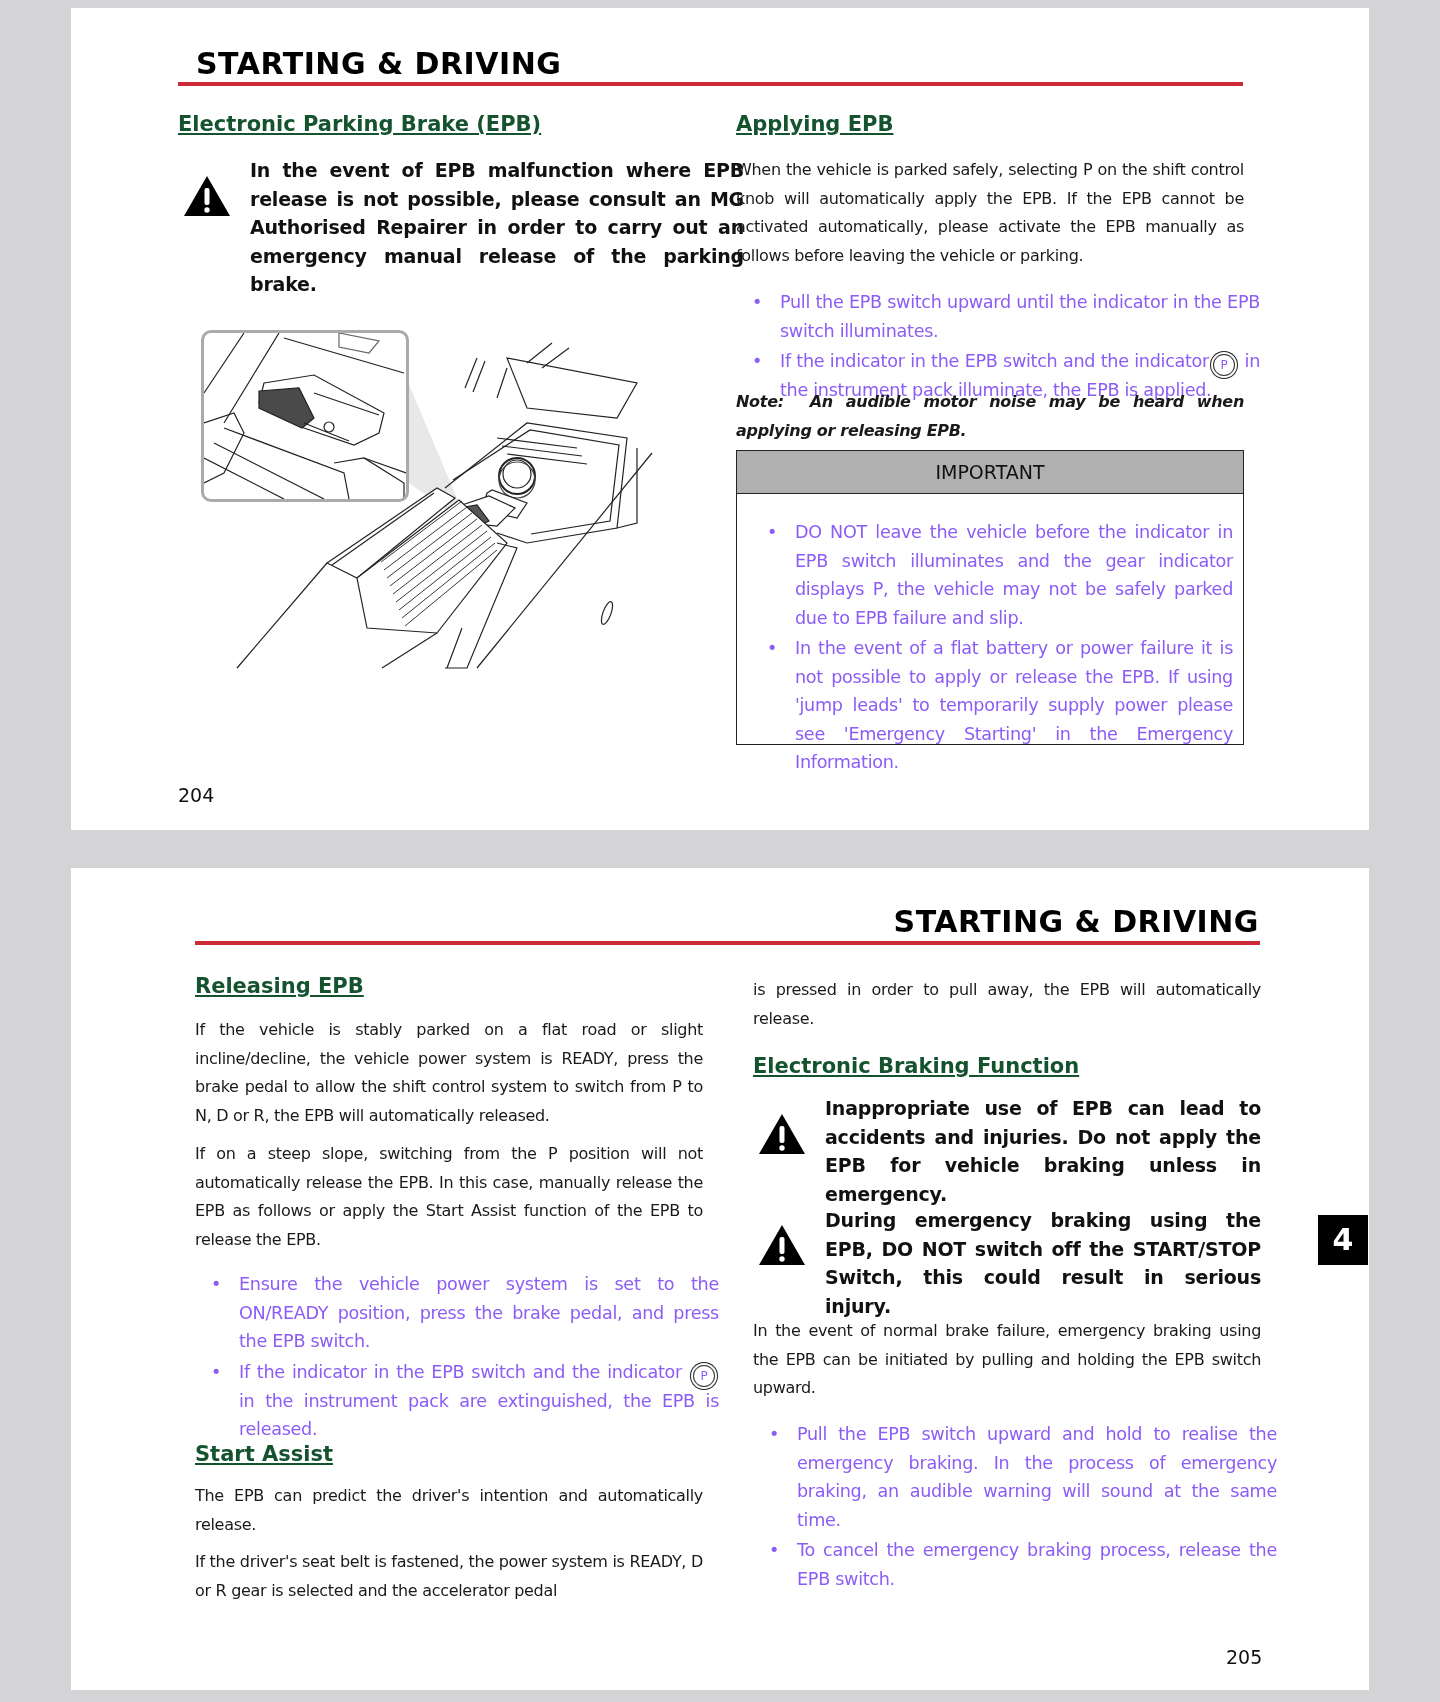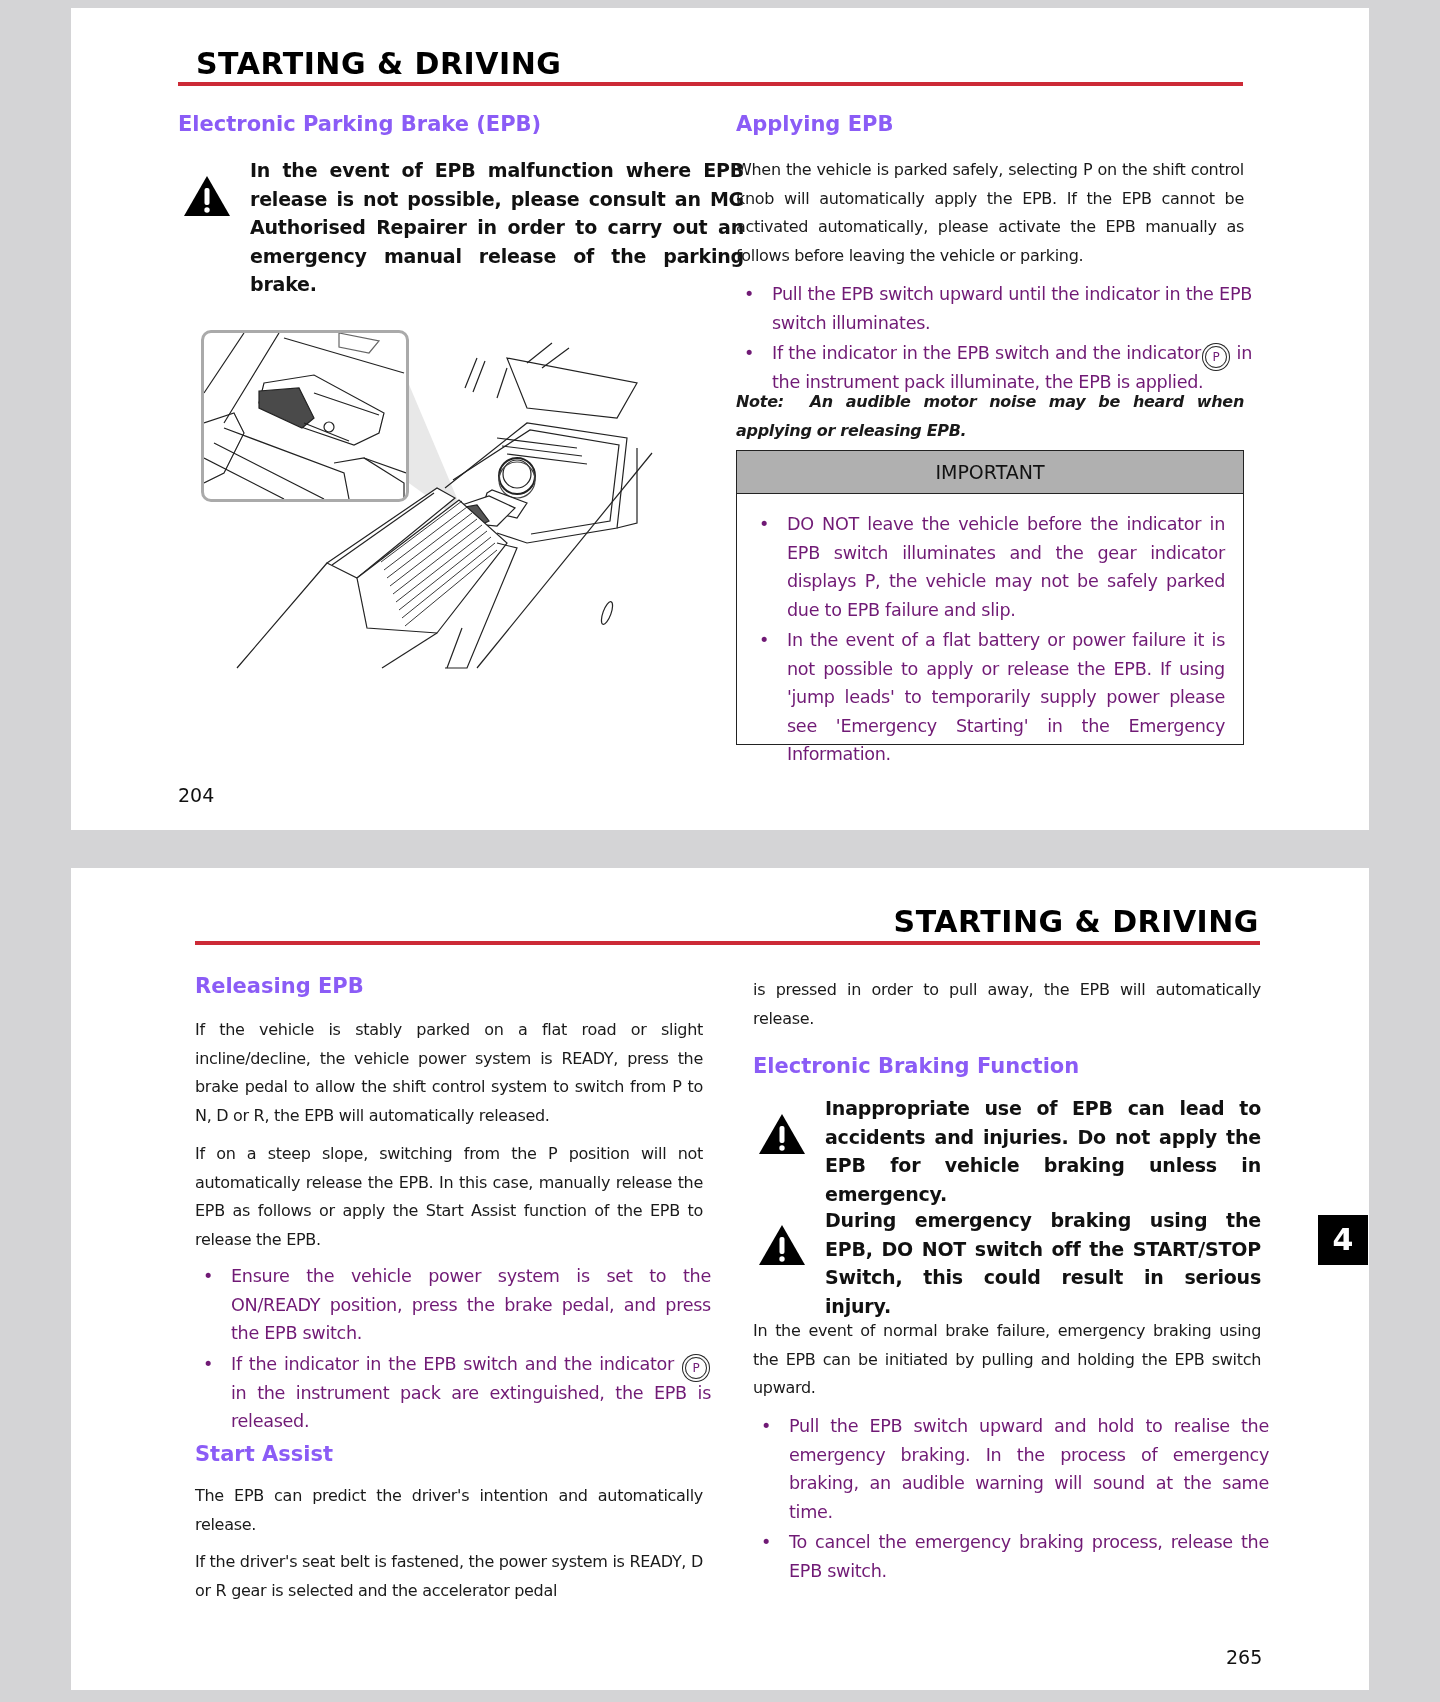--- a/index.html
+++ b/index.html
@@ -4,25 +4,25 @@
 <style>
   html, body { margin:0; padding:0; }
   body { width:1440px; height:1702px; background:#d4d4d6; position:relative; overflow:hidden;
          font-family:"DejaVu Sans", sans-serif; color:#111; }
   .page { position:absolute; background:#fff; left:71px; width:1298px; }
   #p1 { top:8px; height:822px; }
   #p2 { top:868px; height:822px; }
   .abs { position:absolute; }
   .title { font-family:"DejaVu Sans", sans-serif; font-weight:bold; font-size:30px; letter-spacing:0.5px; color:#000;margin-left:18px; }
   .redline { position:absolute; height:4px; background:#cc2a36; }
-  h2.sec { position:absolute; margin:0; font-size:21px; font-weight:bold; color:#8b5cf6; font-family:"DejaVu Sans", sans-serif; }
+  h2.sec { position:absolute; margin:0; font-size:21px; font-weight:bold; color:#14532d; font-family:"DejaVu Sans", sans-serif;text-decoration:underline; }
   .para { position:absolute; margin:0; font-size:16px; line-height:28.5px; text-align:justify; color:#1a1a1a; font-family:"DejaVu Sans", sans-serif; letter-spacing:-0.3px; }
   .warn { position:absolute; margin:0; font-size:19px; line-height:28.5px; text-align:justify; font-weight:bold; color:#111; letter-spacing:-0.2px; }
   .note { font-style:italic; font-weight:bold; }
-  ul.bl { position:absolute; margin:8px; padding:0; list-style:none; font-size:17.6px; line-height:28.5px; color:#701a75; letter-spacing:-0.3px; }
+  ul.bl { position:absolute; margin:16px; padding:0; list-style:none; font-size:17.6px; line-height:28.5px; color:#8b5cf6; letter-spacing:-0.3px; }
   ul.bl li { position:relative; padding-left:28px; text-align:justify; margin-bottom:2px; }
   ul.bl li::before { content:"•"; position:absolute; left:0; top:0; }
   .pind { display:inline-block; width:20px; height:20px; border:1.5px solid #222; border-radius:50%; font-size:12px; line-height:20px; text-align:center; vertical-align:-2px; box-shadow: 0 0 0 2px #fff, 0 0 0 3px #222; margin:0 4px; font-style:normal; font-weight:normal;}
   .imp { position:absolute; left:665px; top:442px; width:508px; height:295px; border:1.5px solid #222; box-sizing:border-box; }
   .imp-head { height:42px; background:#b0b0b0; border-bottom:1.5px solid #222; text-align:center; font-size:19px; line-height:42px; color:#111; }
   .pagenum { position:absolute; font-size:19px; color:#111; }
   .tab4 { position:absolute; left:1247px; top:347px; width:50px; height:50px; background:#000; color:#fff; font-weight:bold; font-size:30px; text-align:center; line-height:50px; }
 </style>
 </head>
 <body>
@@ -146,14 +146,14 @@
   </div>
   <p class="warn" style="left:754px; top:338px; width:436px;">During emergency braking using the EPB, DO NOT switch off the START/STOP Switch, this could result in serious injury.</p>
 
   <p class="para" style="left:682px; top:449px; width:508px;">In the event of normal brake failure, emergency braking using the EPB can be initiated by pulling and holding the EPB switch upward.</p>
   <ul class="bl" style="left:682px; top:536px; width:508px;">
     <li>Pull the EPB switch upward and hold to realise the emergency braking.  In the process of emergency braking, an audible warning will sound at the same time.</li>
     <li>To cancel the emergency braking process, release the EPB switch.</li>
   </ul>
 
   <div class="tab4">4</div>
-  <div class="pagenum" style="left:1155px; top:778px;">265</div>
+  <div class="pagenum" style="left:1155px; top:778px;">205</div>
 </div>
 
 </body></html>

